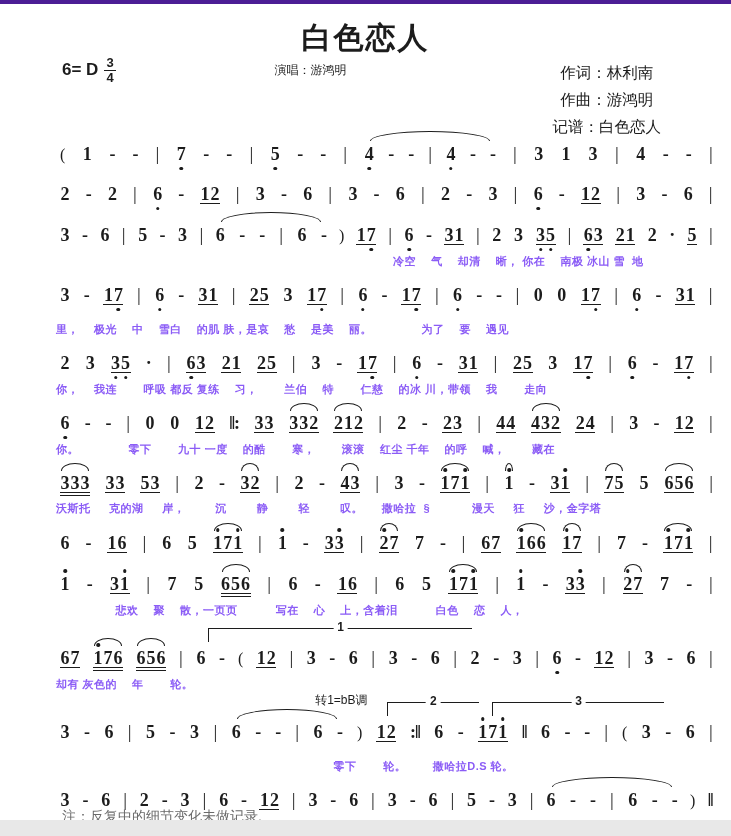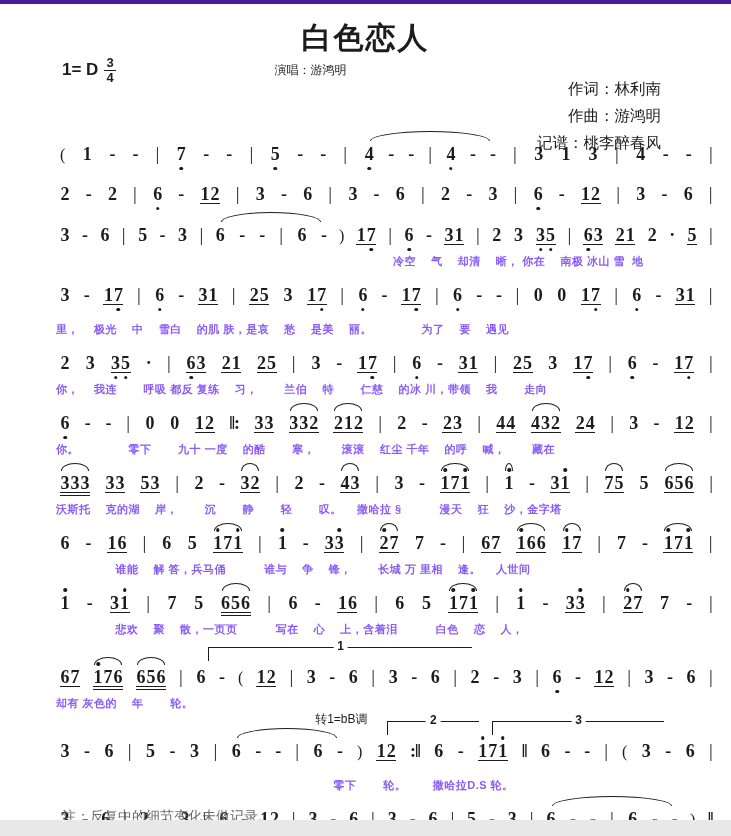--- a/index.html
+++ b/index.html
@@ -24,21 +24,21 @@
     position:absolute; left:62px; top:52px;
     font-size:17px; font-weight:bold; font-family:"Liberation Sans", sans-serif;
     display:flex; align-items:center; gap:6px;
   }
   .timesig { display:inline-flex; flex-direction:column; align-items:center;
     font-size:13px; line-height:1.05; font-weight:bold; }
   .timesig .num { border-bottom:1.5px solid #1c1c1c; padding:0 2px; }
   .performer { position:absolute; left:0; right:110px; top:58px; text-align:center;
     font-size:12px; }
   .credits { position:absolute; right:70px; top:55px; font-size:15.5px;
-    line-height:1.75; text-align:right;margin-top:16px; }
+    line-height:1.75; text-align:center; }
   
   .score { padding:0 14px 0 56px; }
   .sline { position:relative; }
   .sline .notes {
     display:flex; justify-content:space-between; align-items:baseline;
     font-size:18px; font-weight:bold; line-height:1;
     padding:12px 4px 9px 4px;
   }
   .sline.has-volta .notes { padding-top:26px; }
   .tok { position:relative; display:inline-flex; align-items:baseline; white-space:nowrap; }
@@ -79,31 +79,31 @@
   .footnote { position:absolute; left:62px; bottom:-6px; font-size:14px;
     color:#6a6a6a; font-family:"Liberation Sans", sans-serif; }
 </style>
 </head>
 <body>
 
 <div class="page">
   <div class="header">
     <div class="title">白色恋人</div>
     <div class="keyrow">
-      <span>1= D</span>
+      <span>6= D</span>
       <span class="timesig">
         <span class="num">3</span>
         <span>4</span>
       </span>
     </div>
     <div class="performer">演唱：游鸿明</div>
     <div class="credits">
       <div>作词：林利南</div>
       <div>作曲：游鸿明</div>
-      <div>记谱：桃李醉春风</div>
+      <div>记谱：白色恋人</div>
     </div>
   </div>
 
   <div class="score" id="score">
       <div class="sline">
         <div class="notes">
           <span class="tok paren">(</span>
           <span class="tok">
             <span class="ch">1</span>
           </span>
@@ -559,21 +559,21 @@
           <span class="tok">
             <span class="ch">5</span>
           </span>
           <span class="tok arc u1">
             <span class="ch">6</span>
             <span class="ch">5</span>
             <span class="ch">6</span>
           </span>
           <span class="tok bar">|</span>
         </div>
-        <div class="lyrics" style="padding-left: 0%;">沃斯托　 克的湖　 岸，　　 沉　　 静　　 轻　　 叹。　 撒哈拉 §　　　 漫天　 狂　 沙，金字塔</div>
+        <div class="lyrics" style="padding-left: 0%; font-family: Liberation Mono, monospace;">沃斯托　 克的湖　 岸，　　 沉　　 静　　 轻　　 叹。　 撒哈拉 §　　　 漫天　 狂　 沙，金字塔</div>
       </div>
       <div class="sline">
         <div class="notes">
           <span class="tok">
             <span class="ch">6</span>
           </span>
           <span class="tok dash">-</span>
           <span class="tok u1">
             <span class="ch">1</span>
             <span class="ch">6</span>
@@ -627,21 +627,20 @@
             <span class="ch">7</span>
           </span>
           <span class="tok dash">-</span>
           <span class="tok arc u1">
             <span class="ch">1<i class="dotm hi"></i></span>
             <span class="ch">7</span>
             <span class="ch">1<i class="dotm hi"></i></span>
           </span>
           <span class="tok bar">|</span>
         </div>
-        <div class="lyrics" style="padding-left: 9%;">谁能　 解 答，兵马俑　　　 谁与　 争　 锋，　　 长城 万 里相　 逢。　 人世间</div>
       </div>
       <div class="sline">
         <div class="notes">
           <span class="tok">
             <span class="ch">1<i class="dotm hi"></i></span>
           </span>
           <span class="tok dash">-</span>
           <span class="tok u1">
             <span class="ch">3</span>
             <span class="ch">1<i class="dotm hi"></i></span>

